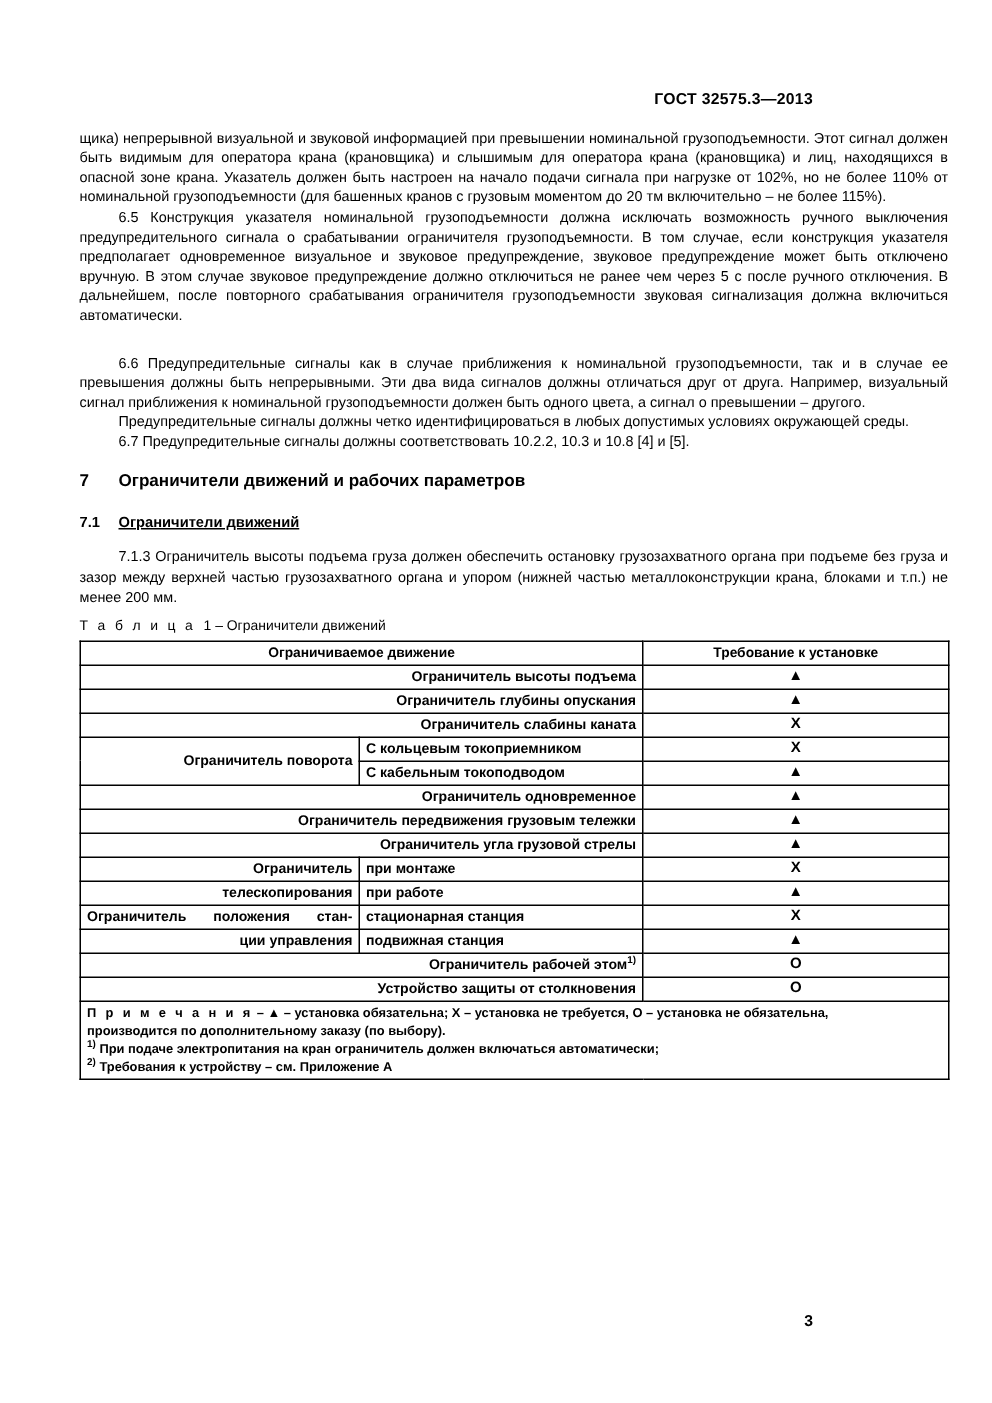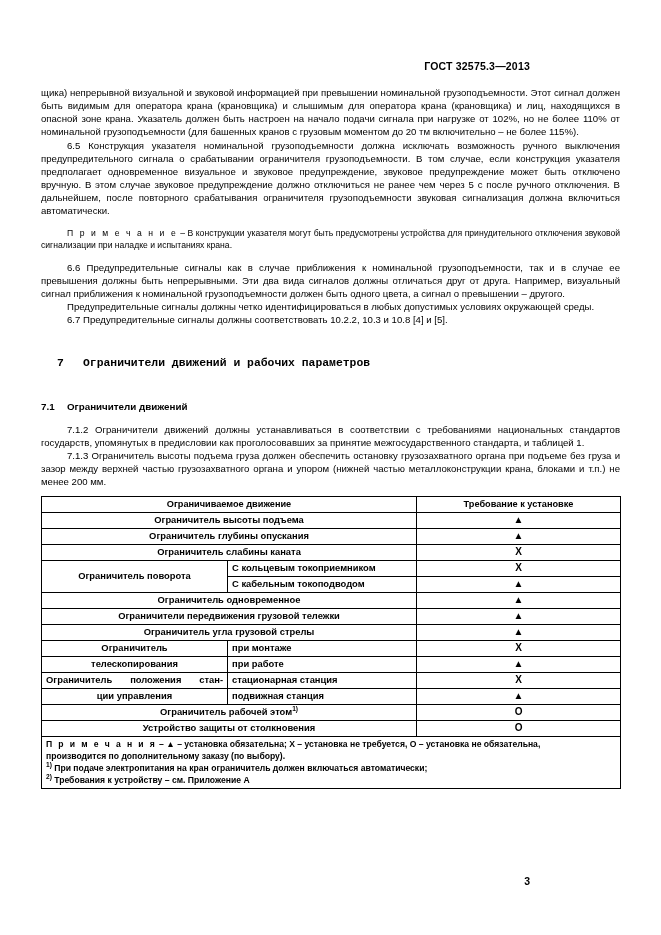--- a/index.html
+++ b/index.html
@@ -10,21 +10,21 @@
   body {
     width: 661px;
     height: 935px;
     position: relative;
     font-family: "Liberation Sans", sans-serif;
     color: #000000;
     overflow: hidden;
   }
   .page {
     position: absolute;
-    left: 0; top: 0;
+    left: 12px; top: 0;
     width: 571px;
     height: 935px;
     box-sizing: border-box;
     padding: 0 17px;
   }
 
   
   .doc-header {
     position: absolute;
     top: 60px;
@@ -63,33 +63,33 @@
   .sp {
     letter-spacing: 2.0px;
   }
 
   .gap-s { height: 5px; }
   .gap-m { height: 9px; }
   .gap-l { height: 13px; }
 
   
   h2.h-sec {
-    margin: 16px;
+    margin: 0;
     font-size: 11.4px;
     font-weight: bold;
     line-height: 15px;
-    font-family: Liberation Mono, monospace;
   }
   h2.h-sec .num { display: inline-block; width: 26px; }
 
   h3.h-sub {
     margin: 0;
     font-size: 9.8px;
     font-weight: bold;
     line-height: 14px;
+    text-decoration: underline;
   }
   h3.h-sub .num { display: inline-block; width: 26px; }
 
   
   .table-caption {
     margin: 0;
     font-size: 9.3px;
     line-height: 14px;
   }
   .table-caption .sp2 { letter-spacing: 1.9px; }
@@ -107,21 +107,21 @@
     vertical-align: middle;
     font-weight: bold;
     line-height: 12px;
     height: 15px;
     box-sizing: border-box;
   }
   table.gost th.hdr {
     text-align: center;
     font-size: 9.2px;
   }
-  td.col-a { text-align: center; }
+  td.col-a { text-align: right; }
   td.col-b { text-align: left; }
   td.col-c { text-align: center; font-size: 10px; }
   td.col-c.sym { font-weight: bold; letter-spacing: 0; }
   td.justify-cell {
     text-align: justify;
     text-align-last: justify;
   }
   .footnotes {
     padding: 2px 5px 3px 5px;
     font-size: 8.6px;
@@ -153,43 +153,42 @@
   <div class="doc-header">ГОСТ 32575.3—2013</div>
 
   <div class="content">
 
     <p class="body">щика) непрерывной визуальной и звуковой информацией при превышении номинальной грузоподъ­емности. Этот сигнал должен быть видимым для оператора крана (крановщика) и слышимым для оператора крана (крановщика) и лиц, находящихся в опасной зоне крана. Указатель должен быть настроен на начало подачи сигнала при нагрузке от 102%, но не более 110% от номинальной грузо­подъемности (для башенных кранов  с грузовым моментом до 20 тм включительно – не более 115%).</p>
 
     <p class="body indent">6.5    Конструкция указателя номинальной грузоподъемности должна исключать возможность ручного выключения предупредительного сигнала о срабатывании ограничителя грузоподъемности. В том случае, если конструкция указателя предполагает одновременное визуальное и звуковое преду­преждение, звуковое предупреждение может быть отключено вручную. В этом случае звуковое пре­дупреждение должно отключиться не ранее чем через 5 с после ручного отключения. В дальнейшем, после повторного срабатывания ограничителя грузоподъемности звуковая сигнализация должна включиться автоматически.</p>
 
     <div class="gap-m"></div>
 
-    <p class="note"><span class="sp">П р и м е ч а н и е</span><span> – В конструкции указателя могут быть предусмотрены устройства для принудительно­го отключения звуковой сигнализации при наладке и испытаниях крана.</span></p>
 
     <div class="gap-m"></div>
 
     <p class="body indent">6.6    Предупредительные сигналы как в случае приближения к номинальной грузоподъемно­сти, так и в случае ее превышения должны быть непрерывными. Эти два вида сигналов должны от­личаться друг от друга. Например, визуальный сигнал приближения к номинальной грузоподъемности должен быть одного цвета, а сигнал о превышении – другого.</p>
     <p class="body indent">Предупредительные сигналы должны четко идентифицироваться в любых допустимых услови­ях окружающей среды.</p>
     <p class="body indent">6.7    Предупредительные сигналы должны соответствовать 10.2.2, 10.3 и 10.8 [4] и [5].</p>
 
     <div class="gap-l"></div>
 
     <h2 class="h-sec"><span class="num">7</span><span>Ограничители движений и рабочих параметров</span></h2>
 
     <div class="gap-l"></div>
 
     <h3 class="h-sub"><span class="num">7.1</span><span>Ограничители движений</span></h3>
 
     <div class="gap-m"></div>
 
-    <p class="body indent">7.1.2  Ограничители движений должны устанавливаться в соответствии с требованиями нацио­нальных стандартов государств, упомянутых в предисловии как проголосовавших за принятие межго­сударственного стандарта, и таблицей 1.</p>
     <p class="body indent">7.1.3    Ограничитель высоты подъема груза должен обеспечить остановку грузозахватного ор­гана при подъеме без груза и зазор между верхней частью грузозахватного органа и упором (нижней частью металлоконструкции крана,  блоками и т.п.) не менее 200 мм.</p>
 
     <div class="gap-s"></div>
 
+    <p class="table-caption"><span class="sp2">Т а б л и ц а</span>&nbsp;&nbsp;<span>1 – Ограничители движений</span></p>
 
     <table class="gost">
       <colgroup>
         <col style="width:186px">
         <col style="width:189px">
         <col style="width:204px">
       </colgroup>
       <thead>
         <tr>
           <th class="hdr" colspan="2">Ограничиваемое движение</th>
@@ -216,21 +215,21 @@
         </tr>
         <tr>
           <td class="col-b">С кабельным токоподводом</td>
           <td class="col-c sym">▲</td>
         </tr>
         <tr>
           <td class="col-a" colspan="2">Ограничитель одновременное</td>
           <td class="col-c sym">▲</td>
         </tr>
         <tr>
-          <td class="col-a" colspan="2">Ограничители передвижения грузовой тележки</td>
+          <td class="col-a" colspan="2">Ограничитель передвижения грузовым тележки</td>
           <td class="col-c sym">▲</td>
         </tr>
         <tr>
           <td class="col-a" colspan="2">Ограничитель угла грузовой стрелы</td>
           <td class="col-c sym">▲</td>
         </tr>
         <tr>
           <td class="col-a">Ограничитель</td>
           <td class="col-b">при монтаже</td>
           <td class="col-c sym">X</td>

